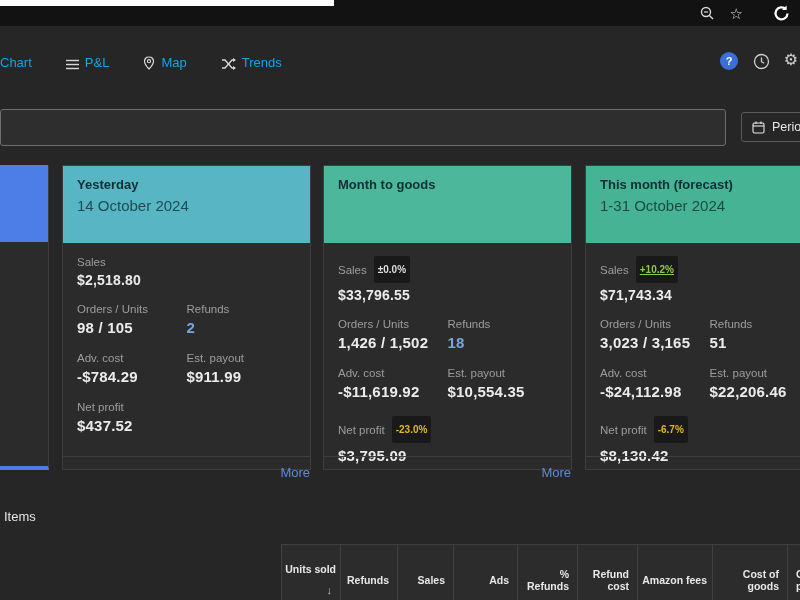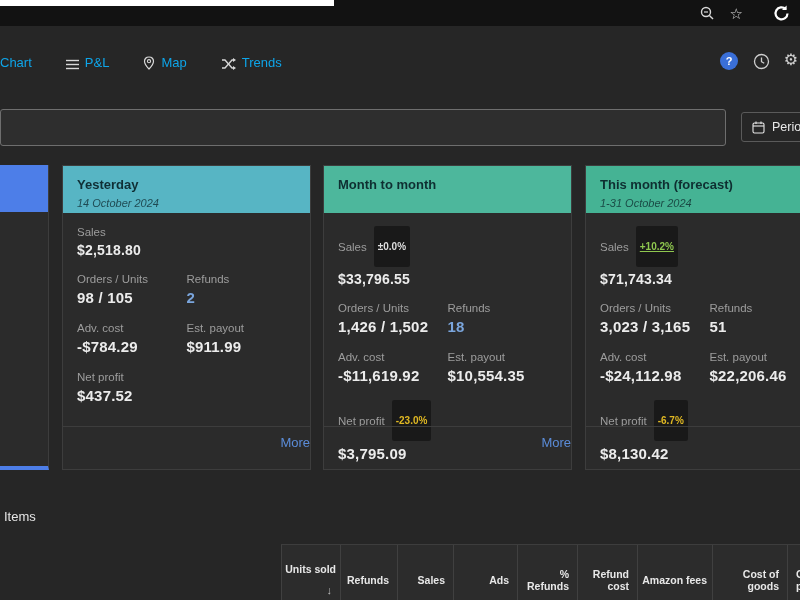--- a/index.html
+++ b/index.html
@@ -37,34 +37,34 @@
     display:flex; align-items:center; gap:7px; padding:0 10px;
     border:1px solid #5a5a5a; border-radius:3px; background:transparent;
     color:#e8e8e8; font-size:12.5px; cursor:pointer; white-space:nowrap; }
 
   
   .card { position:absolute; top:165px; width:249px; height:305px;
     background:#2b2b2b; border:1px solid #3d3d3d; }
   .card-partial { position:absolute; top:165px; left:0; width:49px; height:305px;
     background:#2b2b2b; border-right:1px solid #3d3d3d; border-bottom:4px solid #4d7ee8; }
   .card-partial .card-header { width:100%; }
-  .card-header { height:47px; padding:11px 14px 4px; }
+  .card-header { height:77px; padding:11px 14px 4px; }
   .hdr-blue  { background:#4d7ee8; }
   .hdr-teal  { background:#57b5c4; }
   .hdr-mint  { background:#4db79c; }
   .hdr-green { background:#45b394; }
   .card-title { font-size:13px; font-weight:bold; color:rgba(8,32,38,0.9); }
-  .card-sub { font-size:11px; color:rgba(8,32,38,0.72); margin-top:5px;font-style:italic; }
+  .card-sub { font-size:15px; color:rgba(8,32,38,0.72); margin-top:5px; }
   .card-body { position:relative; height:243px; padding:13px 14px 0; }
   .lbl { font-size:11.5px; color:#9d9d9d; }
   .val { font-size:15px; font-weight:bold; color:#ececec; margin-top:4px; letter-spacing:0.2px; }
   .val-big { font-size:14px; }
   .val-link { color:#7aa5dc; cursor:pointer; }
   .row-inline { display:flex; align-items:center; gap:7px; }
-  .badge { font-size:10px; font-weight:bold; padding:15px 4px; border-radius:2px; background:rgba(0,0,0,0.4); }
+  .badge { font-size:10px; font-weight:bold; padding:8px 4px; border-radius:2px; background:rgba(0,0,0,0.4); }
   .badge-neutral { color:#dddddd; }
   .badge-green { color:#8fc74f;text-decoration:underline; }
   .badge-yellow { color:#e0b823; }
   .sales-block { margin-bottom:15px; }
   .two-col { display:grid; grid-template-columns:1fr 1fr; margin-bottom:16px; }
   .net-block { }
   .more-row { position:absolute; left:0; right:0; bottom:0; height:30px; line-height:29px;
     border-top:1px solid #3d3d3d; text-align:right; }
   .more-link { color:#5b8cd8; font-size:13px; cursor:pointer; }
 
@@ -215,21 +215,21 @@
         <div class="val">$437.52</div>
       </div>
       <div class="more-row">
         <span class="more-link">More</span>
       </div>
     </div>
   </div>
 
   <div class="card" style="left:323px">
     <div class="card-header hdr-mint">
-      <div class="card-title">Month to month</div>
+      <div class="card-title">Month to goods</div>
     </div>
     <div class="card-body">
       <div class="sales-block">
         <div class="row-inline">
           <span class="lbl">Sales</span>
           <span class="badge badge-neutral">±0.0%</span>
         </div>
         <div class="val val-big">$33,796.55</div>
       </div>
       <div class="two-col">

